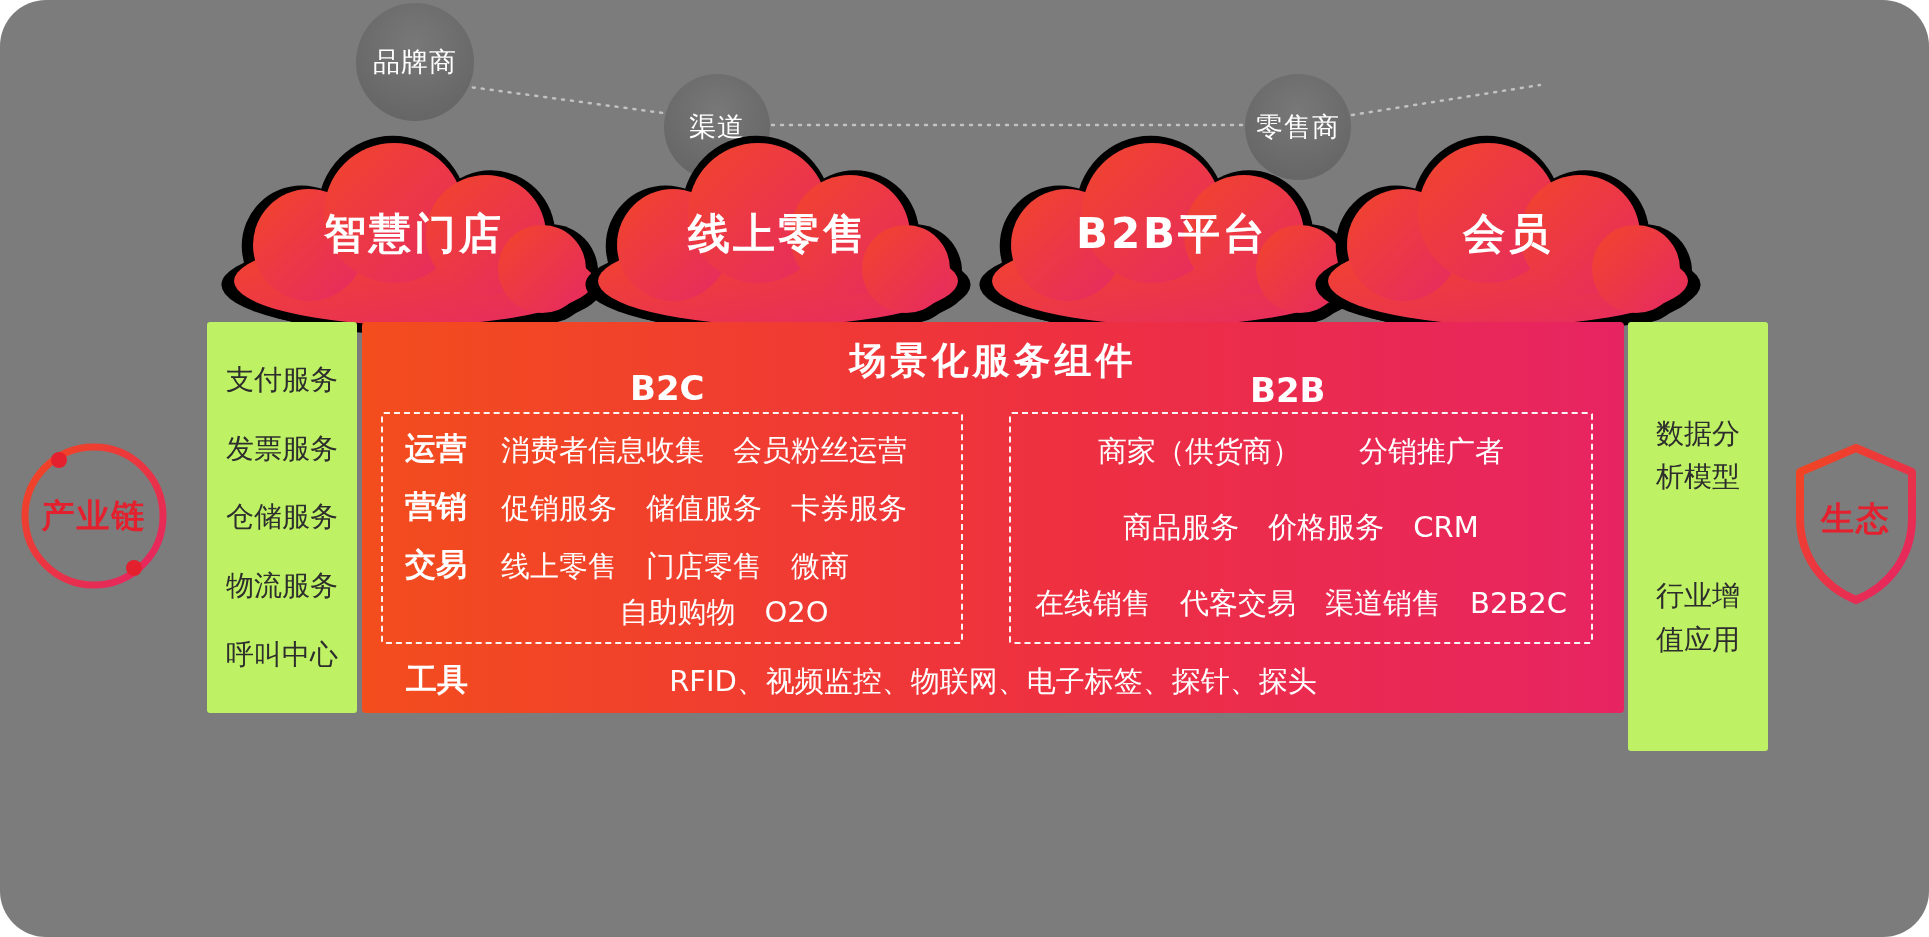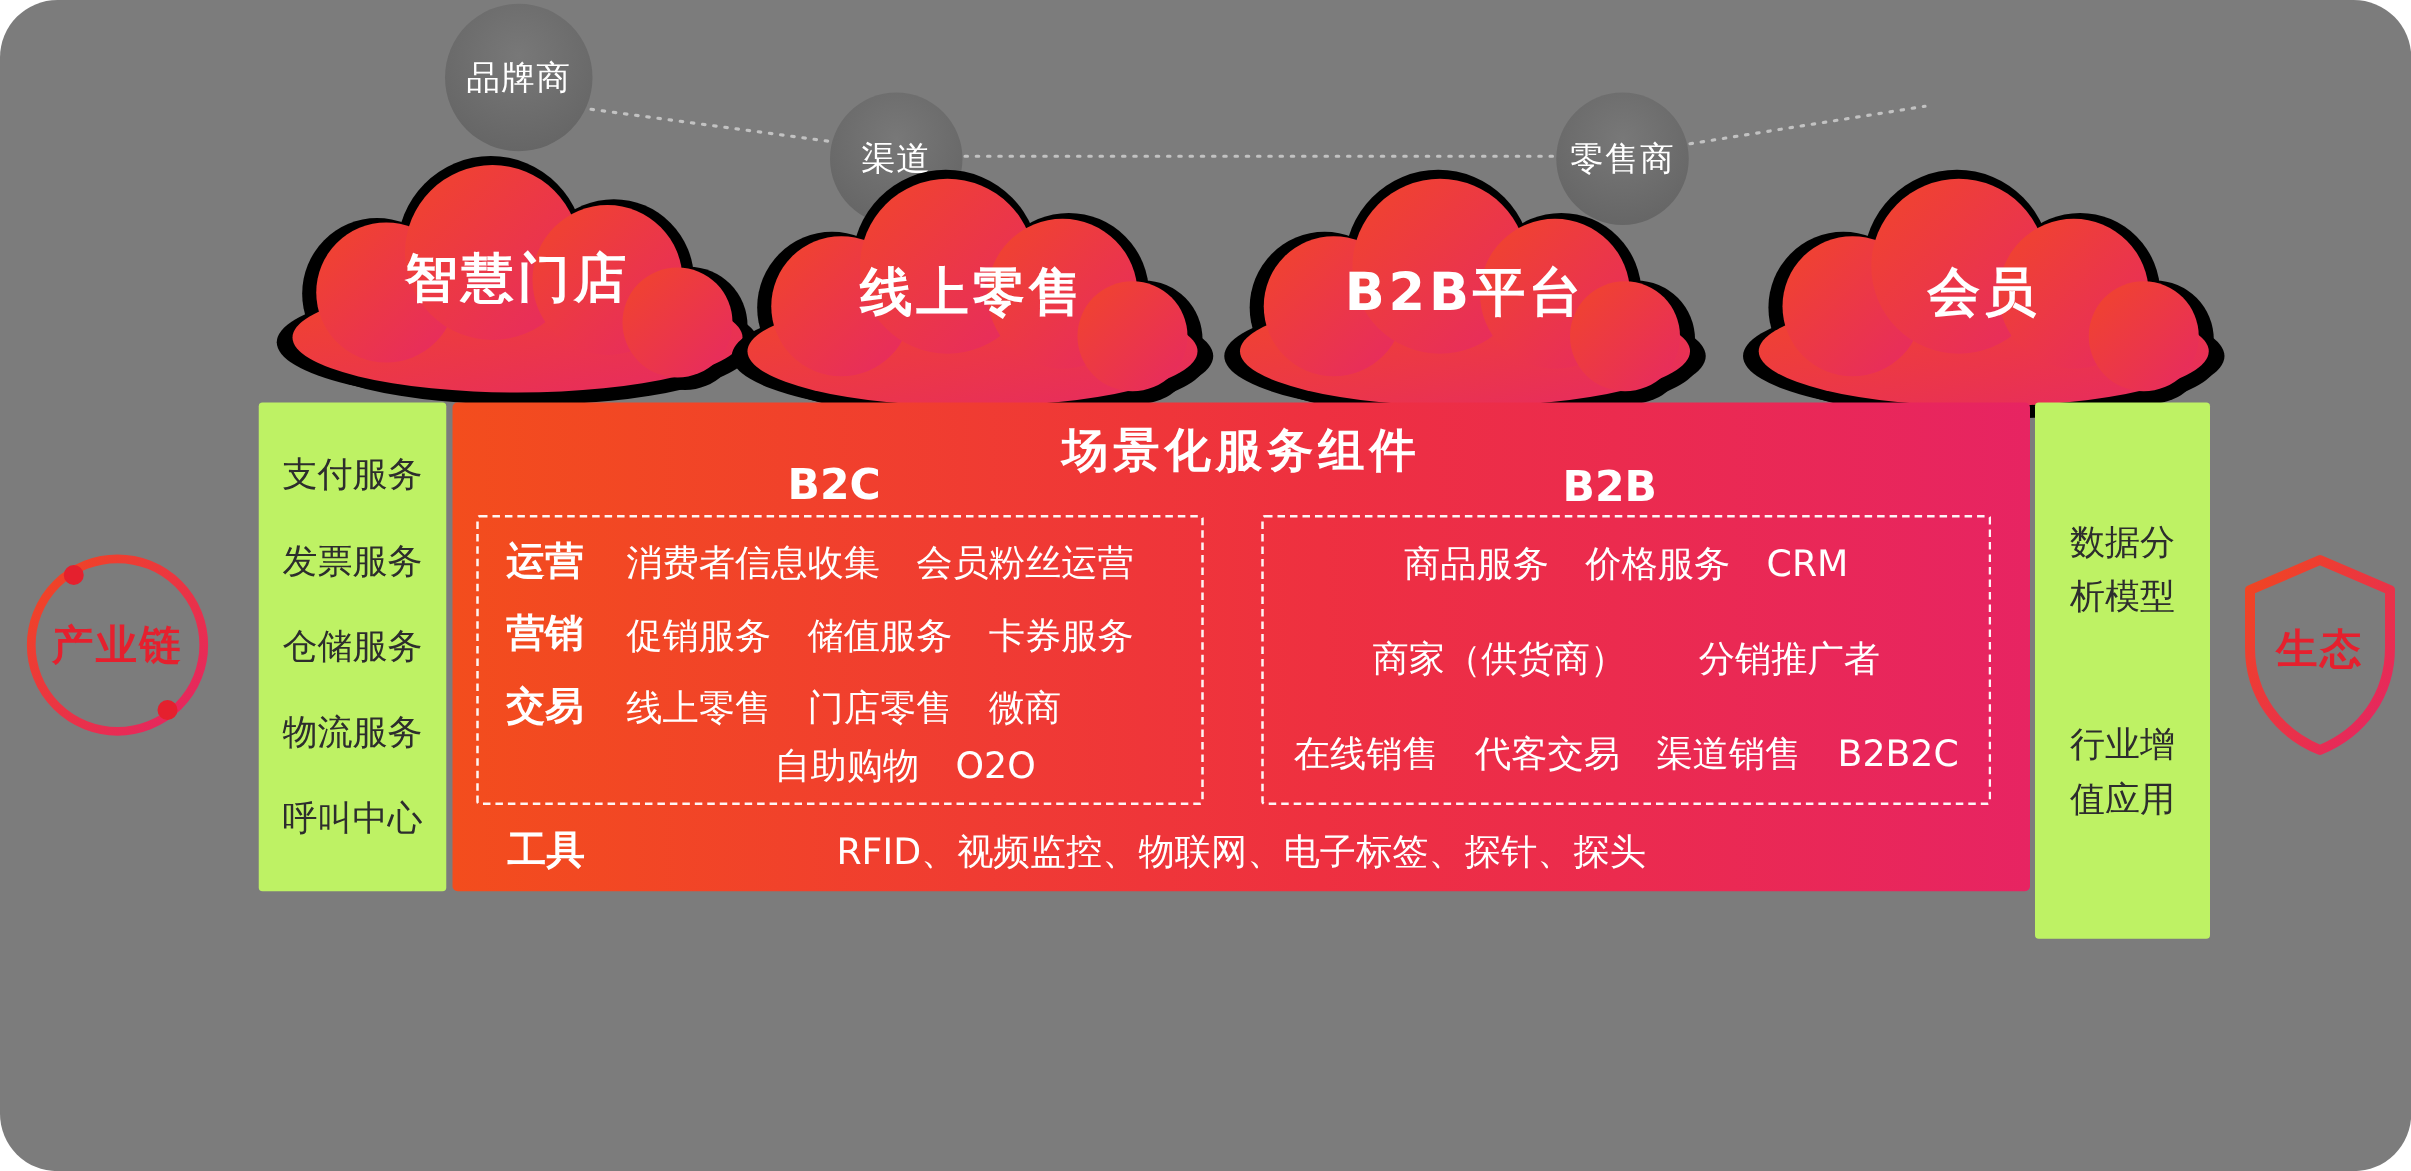--- a/index.html
+++ b/index.html
@@ -22,24 +22,24 @@
   .connector-svg{position:absolute;left:0;top:0;width:1929px;height:937px;pointer-events:none;}
 
   
   .cloud{position:absolute;width:400px;height:195px;}
   .cloud svg{width:100%;height:100%;overflow:visible;display:block;}
   .cloud-label{
     position:absolute;left:0;top:0;right:0;bottom:0;
     display:flex;align-items:center;justify-content:center;
     padding-top:6px;color:#fff;font-weight:bold;font-size:42px;letter-spacing:3px;
   }
-  .cloud1{left:214px;top:122px;}
+  .cloud1{left:214px;top:133px;}
   .cloud2{left:578px;top:133px;}
   .cloud3{left:972px;top:133px;}
-  .cloud4{left:1387px;top:133px;}
+  .cloud4{left:1308px;top:133px;}
 
   
   .side-panel{position:absolute;background:#bef264;border-radius:3px;box-sizing:border-box;}
   .left-panel{
     left:207px;top:322px;width:150px;height:391px;
     display:flex;flex-direction:column;justify-content:space-evenly;align-items:center;
     font-size:28px;color:#2d2d2d;padding:8px 0;
   }
   .right-panel{
     left:1628px;top:322px;width:140px;height:429px;
@@ -192,22 +192,22 @@
       <div class="b2c-row">
         <span class="b2c-row-label">交易</span>
         <span class="b2c-row-content">
           <span>线上零售　门店零售　微商</span>
           <span class="b2c-line2">自助购物　O2O</span>
         </span>
       </div>
     </div>
 
     <div class="dashed-box b2b-box">
+      <div class="b2b-row">商家（供货商）　　分销推广者</div>
       <div class="b2b-row">商品服务　价格服务　CRM</div>
-      <div class="b2b-row">商家（供货商）　　分销推广者</div>
       <div class="b2b-row">在线销售　代客交易　渠道销售　B2B2C</div>
     </div>
 
     <div class="tools-row">
       <span class="tools-label">工具</span>
       <span class="tools-content">RFID、视频监控、物联网、电子标签、探针、探头</span>
     </div>
   </div>
 
   <div class="side-panel right-panel">

